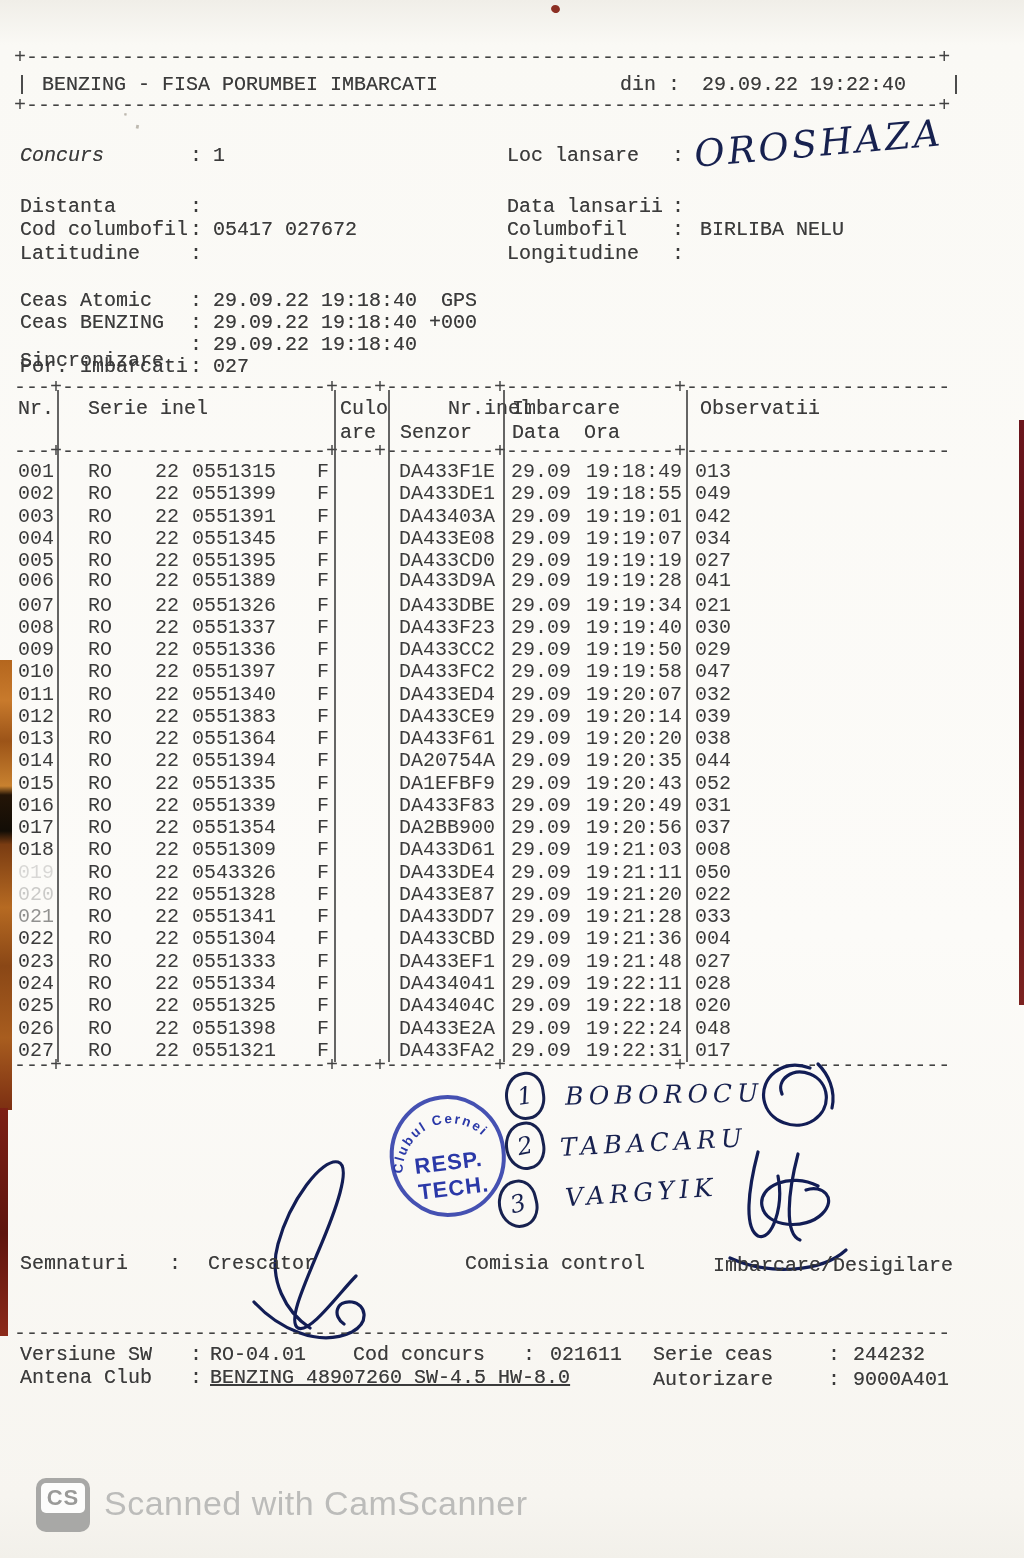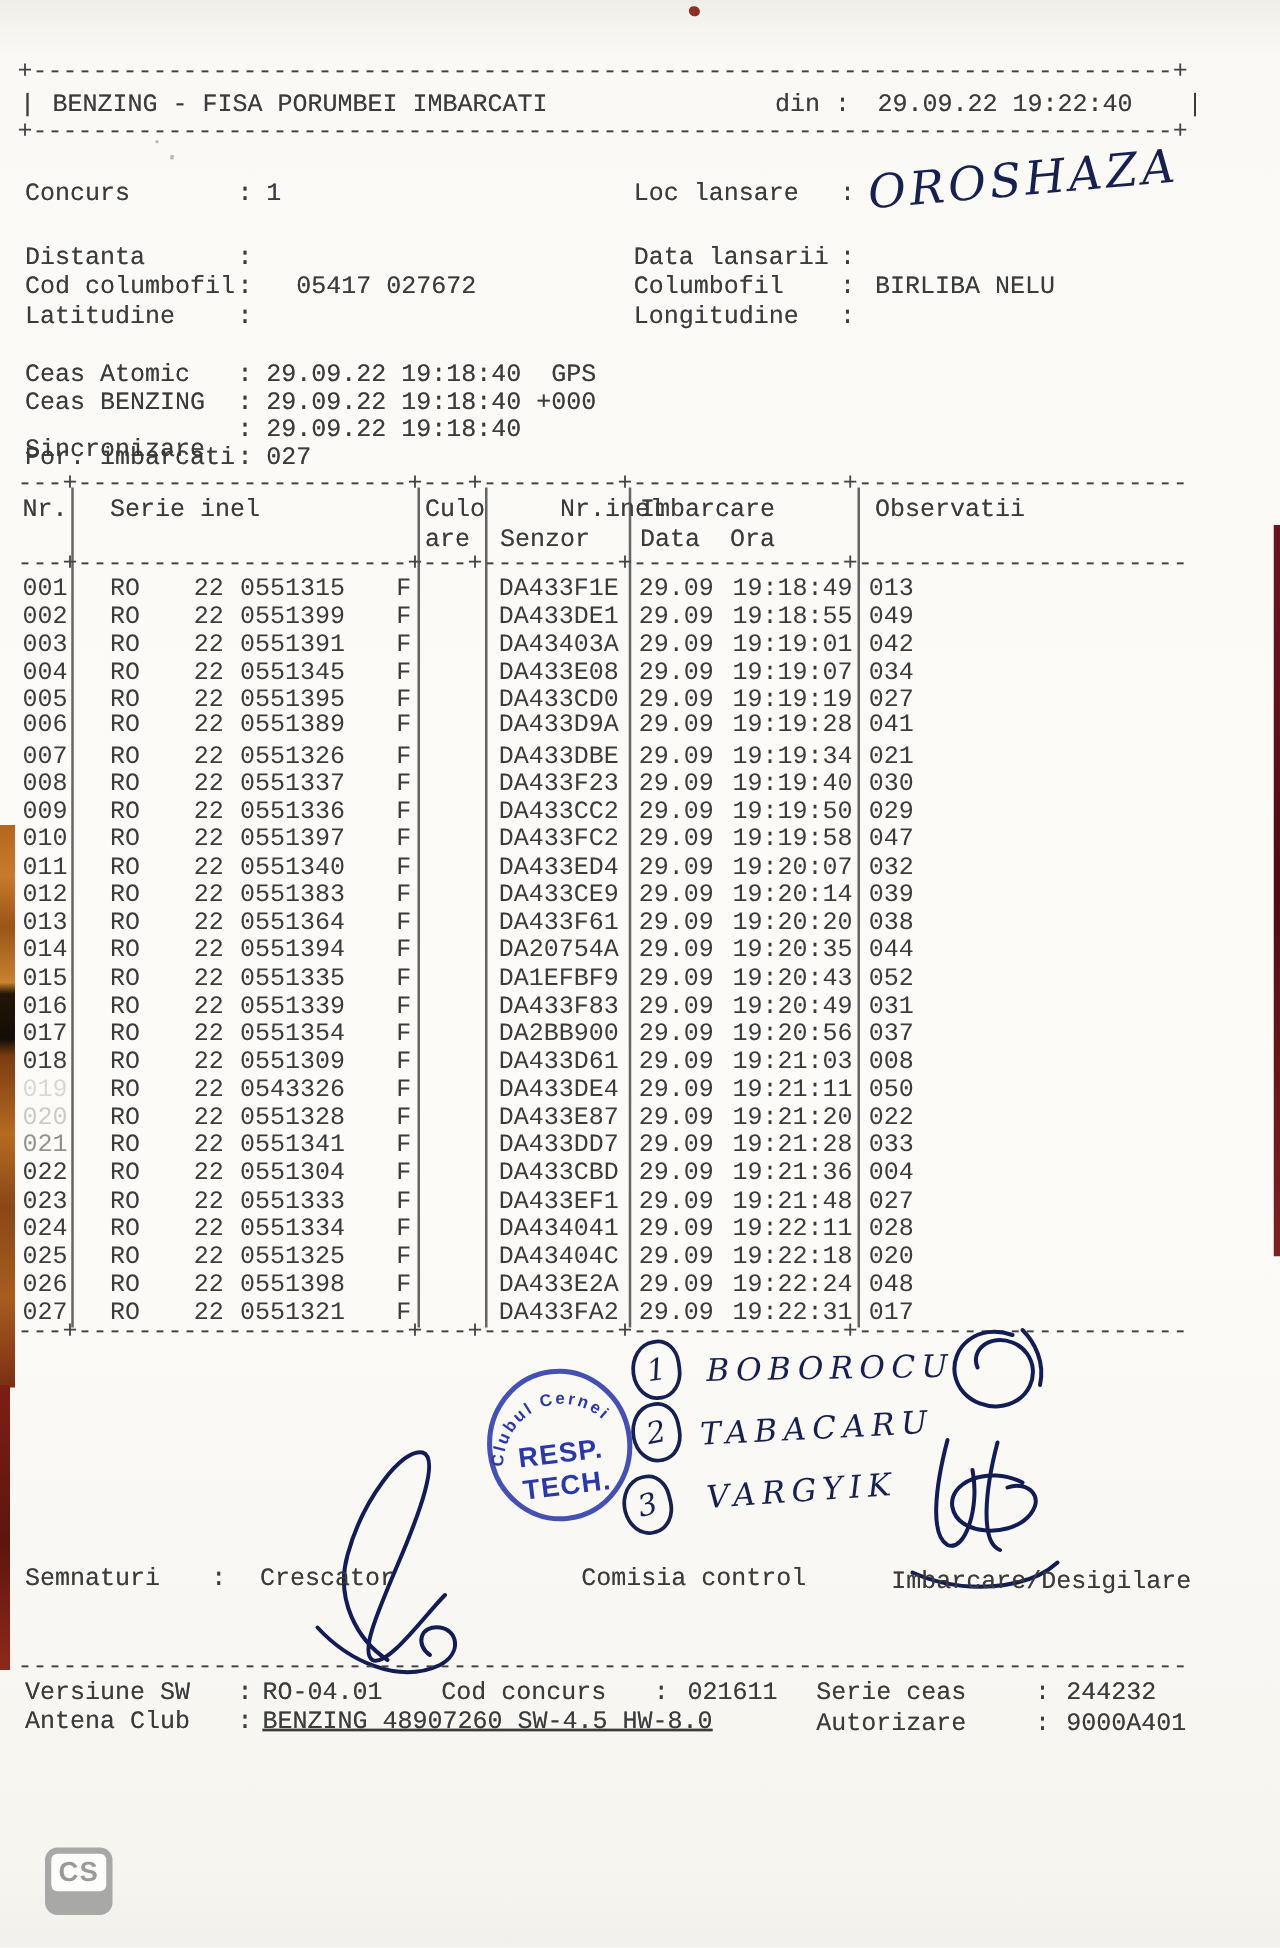--- a/index.html
+++ b/index.html
@@ -48,35 +48,35 @@
   <div class="smudge" style="left:116px;top:112px;">˙·</div>
 
   <div class="dash" style="top:50px;">+----------------------------------------------------------------------------+</div>
   <span class="mono" style="left:16px;top:74px;">|</span>
   <span class="mono" style="left:42px;top:74px;">BENZING - FISA PORUMBEI IMBARCATI</span>
   <span class="mono" style="left:620px;top:74px;">din :</span>
   <span class="mono" style="left:702px;top:74px;">29.09.22 19:22:40</span>
   <span class="mono" style="left:950px;top:74px;">|</span>
   <div class="dash" style="top:98px;">+----------------------------------------------------------------------------+</div>
 
-  <span class="mono" style="left:20px;top:145px;">Concurs</span>
+  <span class="mono" style="left:20px;top:145px;font-style:italic;">Concurs</span>
   <span class="mono" style="left:190px;top:145px;">:</span>
   <span class="mono" style="left:213px;top:145px;">1</span>
   <span class="mono" style="left:507px;top:145px;">Loc lansare</span>
   <span class="mono" style="left:672px;top:145px;">:</span>
   <span class="hand" style="left:694px;top:122px;font-size:37px;letter-spacing:3px;transform:rotate(-5deg);">OROSHAZA</span>
 
   <span class="mono" style="left:20px;top:196px;">Distanta</span>
   <span class="mono" style="left:190px;top:196px;">:</span>
   <span class="mono" style="left:507px;top:196px;">Data lansarii</span>
   <span class="mono" style="left:672px;top:196px;">:</span>
 
   <span class="mono" style="left:20px;top:219px;">Cod columbofil</span>
   <span class="mono" style="left:190px;top:219px;">:</span>
-  <span class="mono" style="left:213px;top:219px;margin-left:24px;">05417 027672</span>
+  <span class="mono" style="left:213px;top:219px;">05417 027672</span>
   <span class="mono" style="left:507px;top:219px;">Columbofil</span>
   <span class="mono" style="left:672px;top:219px;">:</span>
   <span class="mono" style="left:700px;top:219px;">BIRLIBA NELU</span>
 
   <span class="mono" style="left:20px;top:243px;">Latitudine</span>
   <span class="mono" style="left:190px;top:243px;">:</span>
   <span class="mono" style="left:507px;top:243px;">Longitudine</span>
   <span class="mono" style="left:672px;top:243px;">:</span>
 
   <span class="mono" style="left:20px;top:290px;">Ceas Atomic</span>
@@ -467,14 +467,15 @@
   <span class="mono" style="left:190px;top:1367px;">:</span>
   <span class="mono" style="left:210px;top:1367px;text-decoration:underline;">BENZING 48907260 SW-4.5 HW-8.0</span>
   <span class="mono" style="left:653px;top:1369px;">Autorizare</span>
   <span class="mono" style="left:828px;top:1369px;">:</span>
   <span class="mono" style="left:853px;top:1369px;">9000A401</span>
 
 
   <div id="cs-logo">
     <div class="inner">CS</div>
   </div>
+  <div id="cs-text">Scanned with CamScanner</div>
 
 </div>
 
 </body></html>

